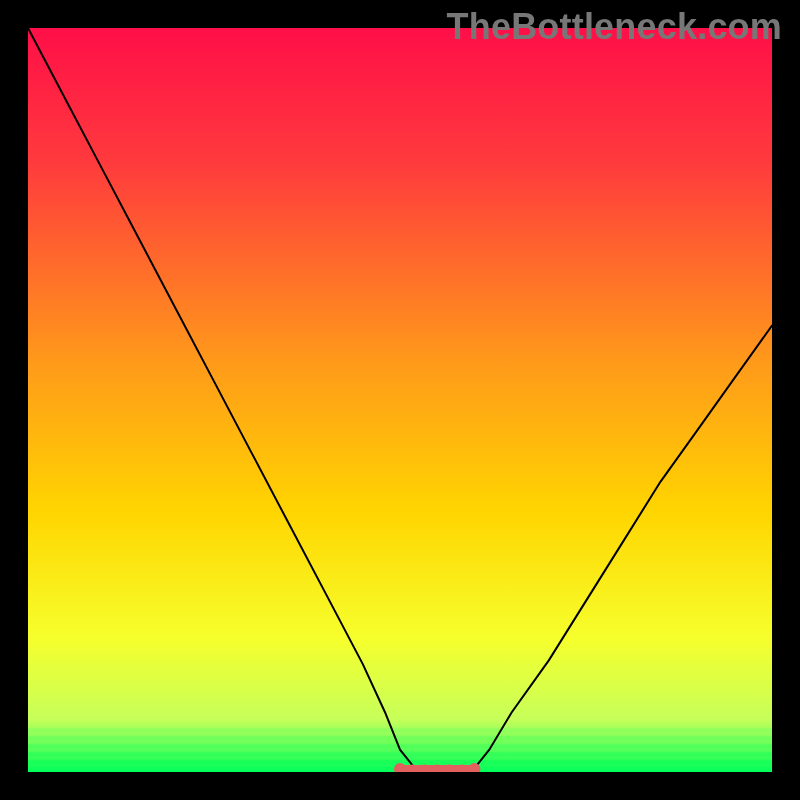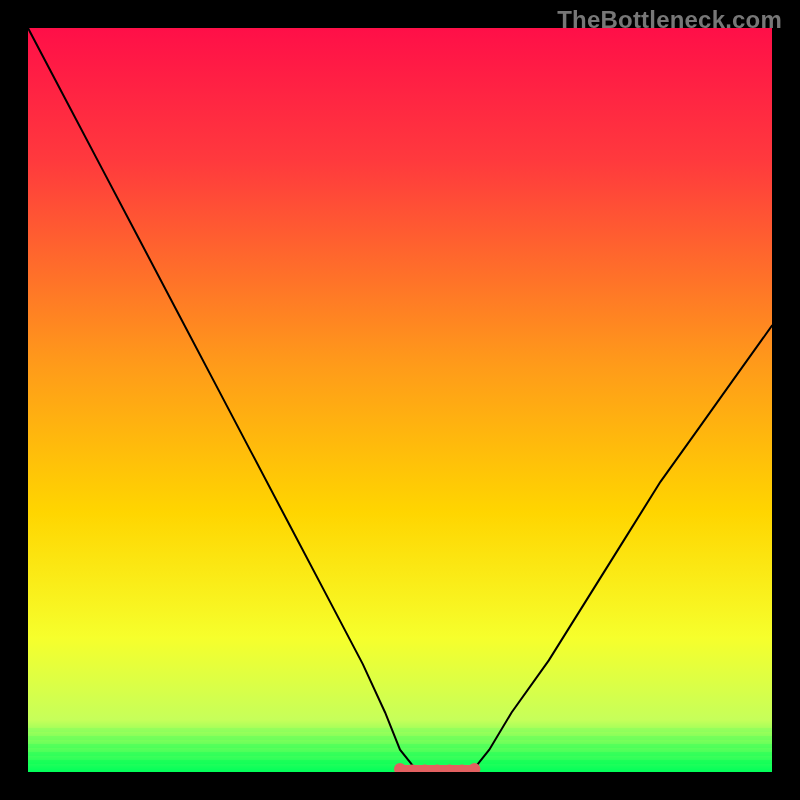--- a/index.html
+++ b/index.html
@@ -15,21 +15,21 @@
   left: 28px;
   top: 28px;
   width: 744px;
   height: 744px;
 }
 .watermark {
   position: absolute;
   top: 6px;
   right: 18px;
   font-family: Arial, Helvetica, sans-serif;
-  font-size: 24px;
+  font-size: 36px;
   font-weight: 700;
   color: #777;
   letter-spacing: 0.2px;
   text-align: right;
 }
 svg { display: block; }
 </style>
 </head>
 <body>
 

